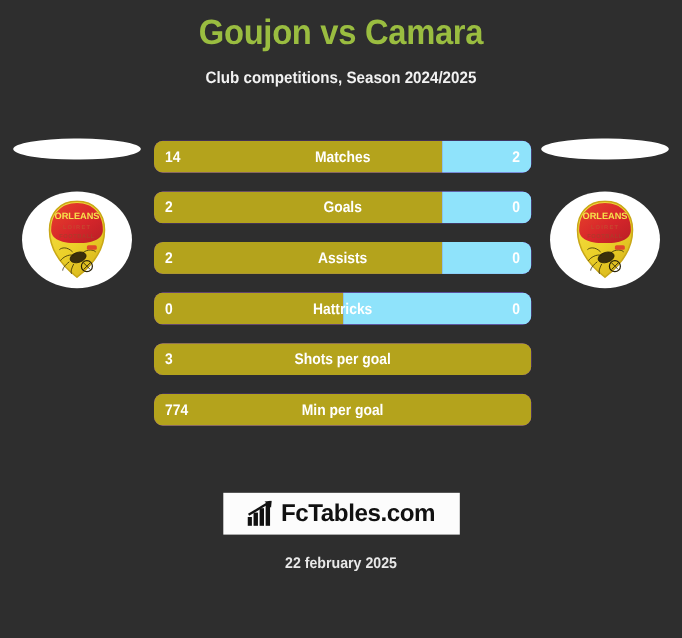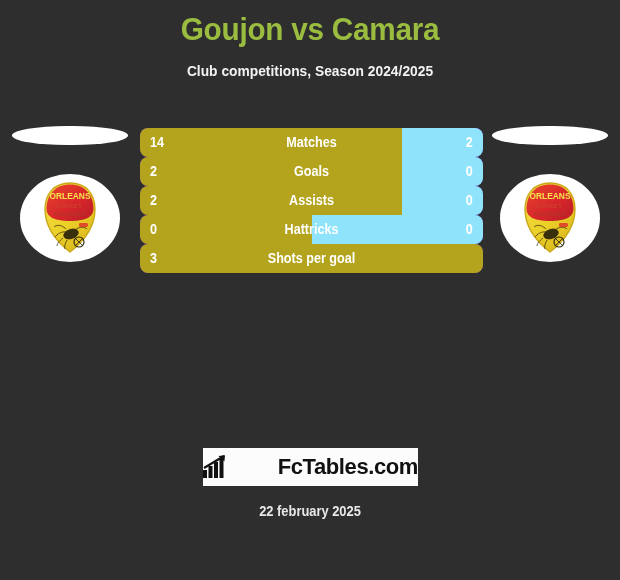--- a/index.html
+++ b/index.html
@@ -46,21 +46,21 @@
     position:absolute; top:48px; left:20px;
     width:100px; height:88px;
     background:#ffffff;
     border-radius:50%;
   }
   .crest { position:absolute; top:8px; left:23px; width:54px; height:72px; }
 
   
   #stats { position:absolute; left:140px; top:128px; width:343px; }
   .stat-row {
-    position:relative; height:29px; 
+    position:relative; height:29px; margin-bottom:17px;
     border-radius:8px; overflow:hidden;
     background:#6d28d9;
   }
   .bar-home {
     position:absolute; left:0; top:0; bottom:0;
     background:#b4a31c;
   }
   .bar-away {
     position:absolute; right:0; top:0; bottom:0;
     background:#8fe3fb;
@@ -79,21 +79,21 @@
     font-size:14px; font-weight:bold; color:#ffffff;
     transform:scaleX(0.9);
     white-space:nowrap;
   }
 
   
   #brand {
     position:absolute; left:203px; top:448px;
     width:215px; height:38px;
     background:#fcfcfc;
-    display:flex; align-items:center; justify-content:space-between; gap:4px;
+    display:flex; align-items:center; justify-content:center; gap:4px;
   }
   #brand-text {
     font-size:22px; font-weight:bold; color:#111111;
     letter-spacing:-0.4px; white-space:nowrap;
   }
 
   
   #footer-date {
     position:absolute; left:0; top:503px; width:620px;
     text-align:center;
@@ -207,20 +207,25 @@
       <div class="bar-away" style="width: 50%; background: rgb(143, 227, 251);"></div>
       <div class="val val-home">0</div>
       <div class="stat-label">Hattricks</div>
       <div class="val val-away">0</div>
     </div>
     <div class="stat-row">
       <div class="bar-home" style="width: 100%; background: rgb(180, 163, 28);"></div>
       <div class="val val-home">3</div>
       <div class="stat-label">Shots per goal</div>
     </div>
+    <div class="stat-row">
+      <div class="bar-home" style="width: 100%; background: rgb(180, 163, 28);"></div>
+      <div class="val val-home">774</div>
+      <div class="stat-label">Min per goal</div>
+    </div>
   </div>
 
 <div id="brand">
   <svg width="26" height="24" viewBox="0 0 26 24">
     <rect x="0" y="15" width="4" height="8" fill="#111"></rect>
     <rect x="5.5" y="11" width="4" height="12" fill="#111"></rect>
     <rect x="11" y="7" width="4" height="16" fill="#111"></rect>
     <rect x="16.5" y="3" width="4" height="20" fill="#111"></rect>
     <path d="M1 13 L21 1" stroke="#111" stroke-width="2.1" fill="none"></path>
     <path d="M15.5 1 L22 0.3 L21.4 6.6 Z" fill="#111"></path>

